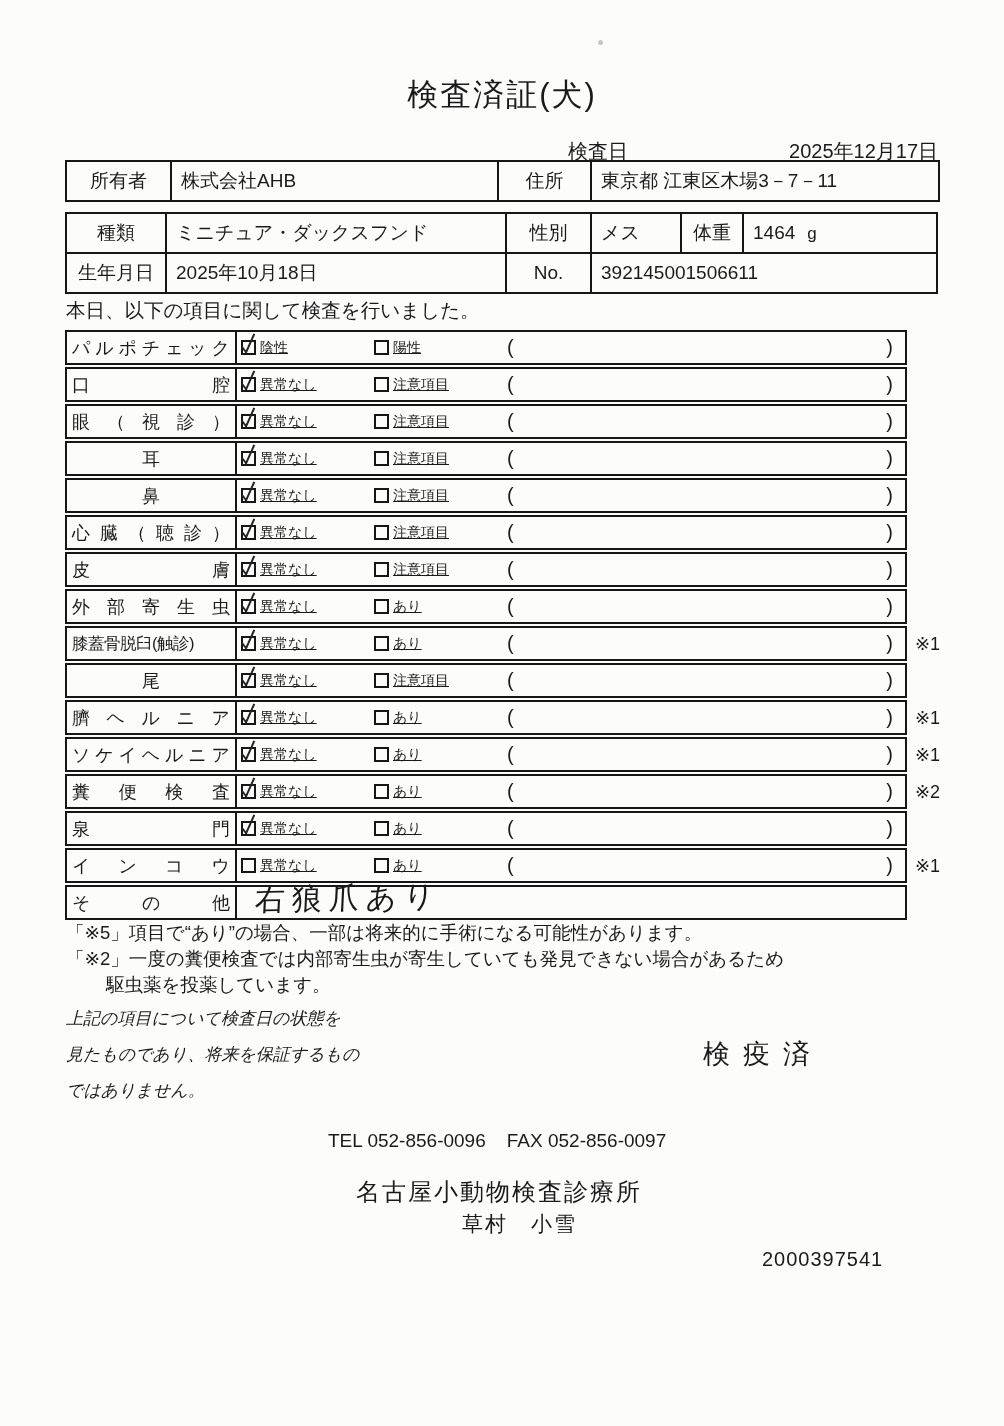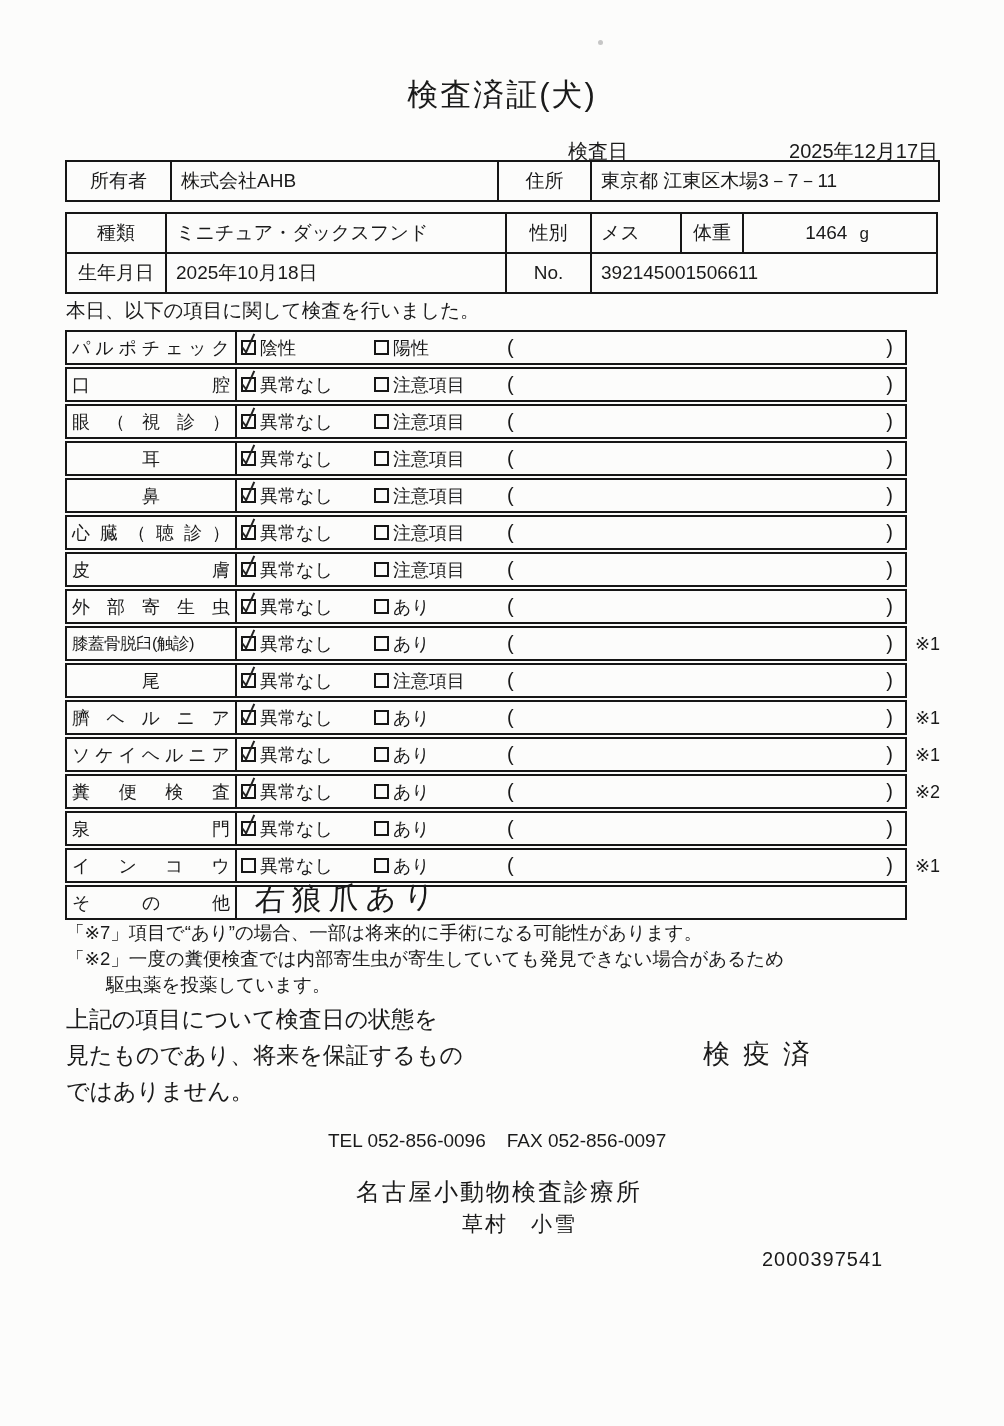--- a/index.html
+++ b/index.html
@@ -12,21 +12,21 @@
   .date-label{position:absolute;top:138px;left:568px;font-size:20px;}
   .date-value{position:absolute;top:138px;right:66px;font-size:20px;}
 
   
   table.info{border-collapse:collapse;table-layout:fixed;position:absolute;left:65px;}
   table.info td{border:2px solid #161616;font-size:19px;padding:0 9px;height:38px;
     overflow:hidden;white-space:nowrap;}
   table.info td.hdr{text-align:center;padding:0 2px;margin-left:28px;}
   #owner-table{top:160px;width:873px;}
   #pet-table{top:212px;width:873px;}
-  .weight-cell{text-align:center;}
+  .weight-cell{text-align:left;}
   .weight-unit{display:inline-block;margin-left:12px;margin-right:6px;font-size:17px;}
 
   .intro{position:absolute;top:297px;left:66px;font-size:19.5px;}
 
   
   .exam-table{position:absolute;top:330px;left:65px;width:842px;display:flex;
     flex-direction:column;gap:2px;}
   .exam-row{display:flex;align-items:stretch;border:2px solid #161616;height:31px;
     position:relative;}
   .row-label{width:170px;border-right:2px solid #161616;display:flex;align-items:center;
@@ -37,32 +37,32 @@
   .row-options{flex:1;display:flex;align-items:center;padding-left:4px;position:relative;}
   .opt{display:flex;align-items:center;gap:4px;}
   .opt1{width:133px;}
   .opt2{width:131px;}
   .checkbox{width:15px;height:15px;border:2px solid #161616;box-sizing:border-box;
     position:relative;flex-shrink:0;background:#fcfcfb;}
   .checkbox.checked::before{content:"";position:absolute;left:0px;top:4px;width:2px;
     height:7px;background:#222;transform:rotate(-38deg);}
   .checkbox.checked::after{content:"";position:absolute;left:6px;top:-9px;width:2px;
     height:21px;background:#222;transform:rotate(24deg);}
-  .opt-label{font-size:18px;white-space:nowrap;}
+  .opt-label{font-size:14px;white-space:nowrap;text-decoration:underline;}
   .paren-open{font-size:20px;margin-left:2px;}
   .paren-close{margin-left:auto;margin-right:12px;font-size:20px;}
   .row-note{position:absolute;left:calc(100% + 10px);top:50%;transform:translateY(-50%);
     font-size:18px;white-space:nowrap;}
   .handwriting{font-size:30px;letter-spacing:7px;margin:-8px 0 0 14px;
     transform:skewX(-4deg) rotate(-1.2deg);white-space:nowrap;color:#181818;}
 
   
   .notes{position:absolute;top:920px;left:66px;font-size:18.5px;line-height:26px;}
   .note-indent{padding-left:40px;}
-  .disclaimer{position:absolute;top:1001px;left:66px;font-size:23px;line-height:36px;}
+  .disclaimer{position:absolute;top:1001px;left:66px;font-size:17px;line-height:36px;font-style:italic;}
   .stamp{position:absolute;top:1036px;left:703px;font-size:27px;letter-spacing:13px;}
 
   
   .postal-line{position:absolute;top:1088px;left:312px;font-size:19.5px;white-space:nowrap;}
   .postal-line .addr{margin-left:44px;}
   .tel-line{position:absolute;top:1130px;left:328px;font-size:19px;white-space:nowrap;}
   .tel-line .fax{margin-left:21px;}
   .clinic-name{position:absolute;top:1176px;left:356px;font-size:24px;letter-spacing:2px;}
   .vet-name{position:absolute;top:1210px;left:462px;font-size:21px;letter-spacing:2px;}
   .serial{position:absolute;top:1248px;left:762px;font-size:20px;letter-spacing:1px;}
@@ -451,21 +451,21 @@
           <span>他</span>
         </div>
       <div class="row-options">
           <div class="handwriting">右狼爪あり</div>
         </div>
       <span class="row-note"></span>
     </div>
   </div>
 
   <div class="notes">
-    <div>「※7」項目で“あり”の場合、一部は将来的に手術になる可能性があります。</div>
+    <div>「※5」項目で“あり”の場合、一部は将来的に手術になる可能性があります。</div>
     <div>「※2」一度の糞便検査では内部寄生虫が寄生していても発見できない場合があるため</div>
     <div class="note-indent">駆虫薬を投薬しています。</div>
   </div>
 
   <div class="disclaimer">
     <div>上記の項目について検査日の状態を</div>
     <div>見たものであり、将来を保証するもの</div>
     <div>ではありません。</div>
   </div>
 

